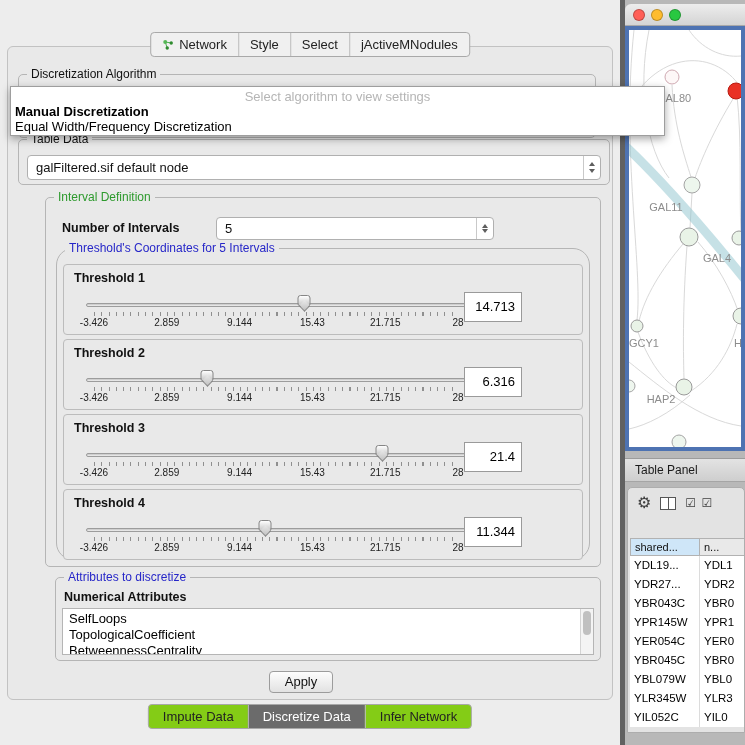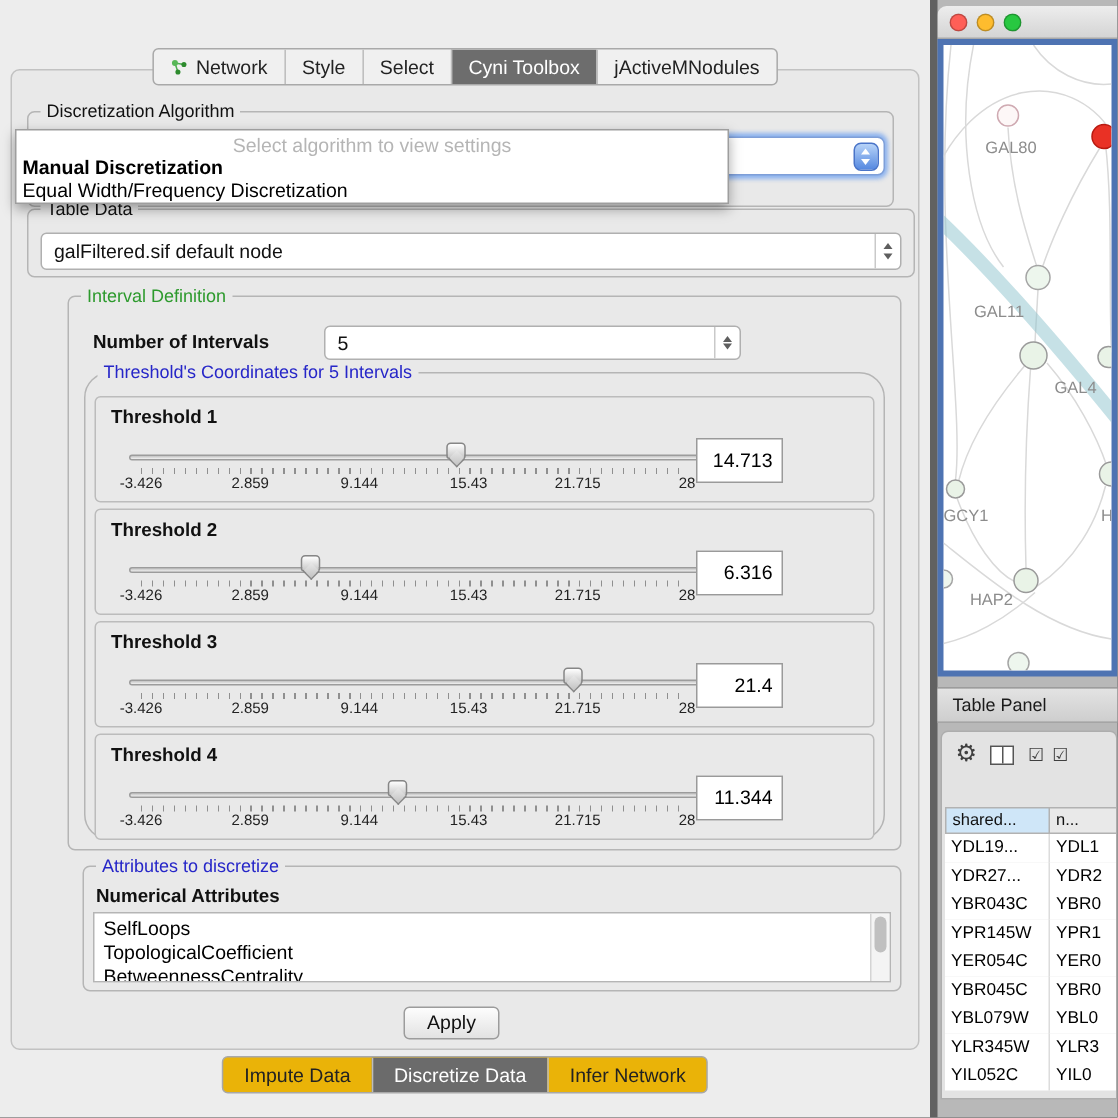--- a/index.html
+++ b/index.html
@@ -39,21 +39,21 @@
   .combo-algorithm { position:absolute; left:26px; top:91px; width:564px; height:26px; background:#fff;
                      border:1px solid #7f9fd8; border-radius:5px; z-index:4;
                      box-shadow:0 0 3px 2px rgba(110,160,240,.75); }
   .aqua-stepper { position:absolute; right:3px; top:3px; width:17px; height:19px; border-radius:5px;
                   background:linear-gradient(#b7d3f8,#5588e0); border:1px solid #4a74c8; }
   .aqua-stepper::before { content:""; position:absolute; left:4px; top:3px; border-left:3.5px solid transparent;
                   border-right:3.5px solid transparent; border-bottom:4.5px solid #fff; }
   .aqua-stepper::after { content:""; position:absolute; left:4px; bottom:3px; border-left:3.5px solid transparent;
                   border-right:3.5px solid transparent; border-top:4.5px solid #fff; }
 
-  .dropdown-popup { position:absolute; left:10px; top:86px; width:476px; height:50px; background:#ffffff;
+  .dropdown-popup { position:absolute; left:10px; top:86px; width:655px; height:50px; background:#ffffff;
                     border:1px solid #9e9e9e; box-shadow:0 3px 8px rgba(0,0,0,.35); z-index:5; padding-top:2px; }
   .popup-placeholder { text-align:center; color:#b5b5b5; font-size:13px; height:15px; line-height:15px; }
   .popup-item { font-size:13px; height:15px; line-height:15px; padding-left:4px; color:#000; }
   .popup-item.bold { font-weight:bold; }
 
   
   .group-tabledata { left:18px; top:139px; width:592px; height:46px; }
   .combo { position:absolute; background:#fff; border:1px solid #b0b0b0; border-radius:4px;
            font-size:13px; color:#111; }
   .combo-text { display:block; padding-left:8px; overflow:hidden; white-space:nowrap; }
@@ -101,21 +101,21 @@
   .attr-scrollbar { position:absolute; right:0; top:0; bottom:0; width:13px; background:#f4f4f4;
                     border-left:1px solid #d4d4d4; }
   .attr-scroll-thumb { position:absolute; left:2px; top:2px; width:8px; height:24px;
                        background:#c0c0c0; border-radius:4px; }
 
   .apply-button { position:absolute; left:269px; top:671px; width:64px; height:22px;
                   background:linear-gradient(#fdfdfd,#e2e2e2); border:1px solid #9c9c9c; border-radius:4px;
                   font-size:13px; color:#111; text-align:center; line-height:20px; }
 
   .bottom-tabstrip { position:absolute; left:50%; top:704px; transform:translateX(-50%); display:inline-flex;
-                     border:1px solid #a8a8a8; border-radius:4px; overflow:hidden; background:#eab308; }
+                     border:1px solid #a8a8a8; border-radius:4px; overflow:hidden; background:#84cc16; }
   .btab { padding:4px 14px; font-size:13px; color:#222; border-left:1px solid #bcbcbc; white-space:nowrap; }
   .btab:first-child { border-left:none; }
   .btab.active { background:#6b6b6b; color:#fff; }
 
   
   .right-bg { position:absolute; left:625px; top:0; right:0; bottom:0; background:#b8b8b8; }
 
   .network-window { position:absolute; left:625px; top:4px; width:120px; height:447px; }
   .nw-titlebar { position:absolute; left:0; right:0; top:0; height:22px; border-radius:6px 0 0 0;
                  background:linear-gradient(#ededed,#d4d4d4); border-bottom:1px solid #a8a8a8;
@@ -172,23 +172,20 @@
             <circle cx="5" cy="9" r="1.7" fill="#2e8b2e"></circle>
           </svg>
         </span>
         <span>Network</span>
       </div>
       <div class="tab">
         <span>Style</span>
       </div>
       <div class="tab">
         <span>Select</span>
-      </div>
-      <div class="tab active">
-        <span>Cyni Toolbox</span>
       </div>
       <div class="tab">
         <span>jActiveMNodules</span>
       </div>
     </div>
 
     <div class="groupbox group-algorithm">
       <span class="group-label">Discretization Algorithm</span>
     </div>
     <div class="combo-algorithm">

